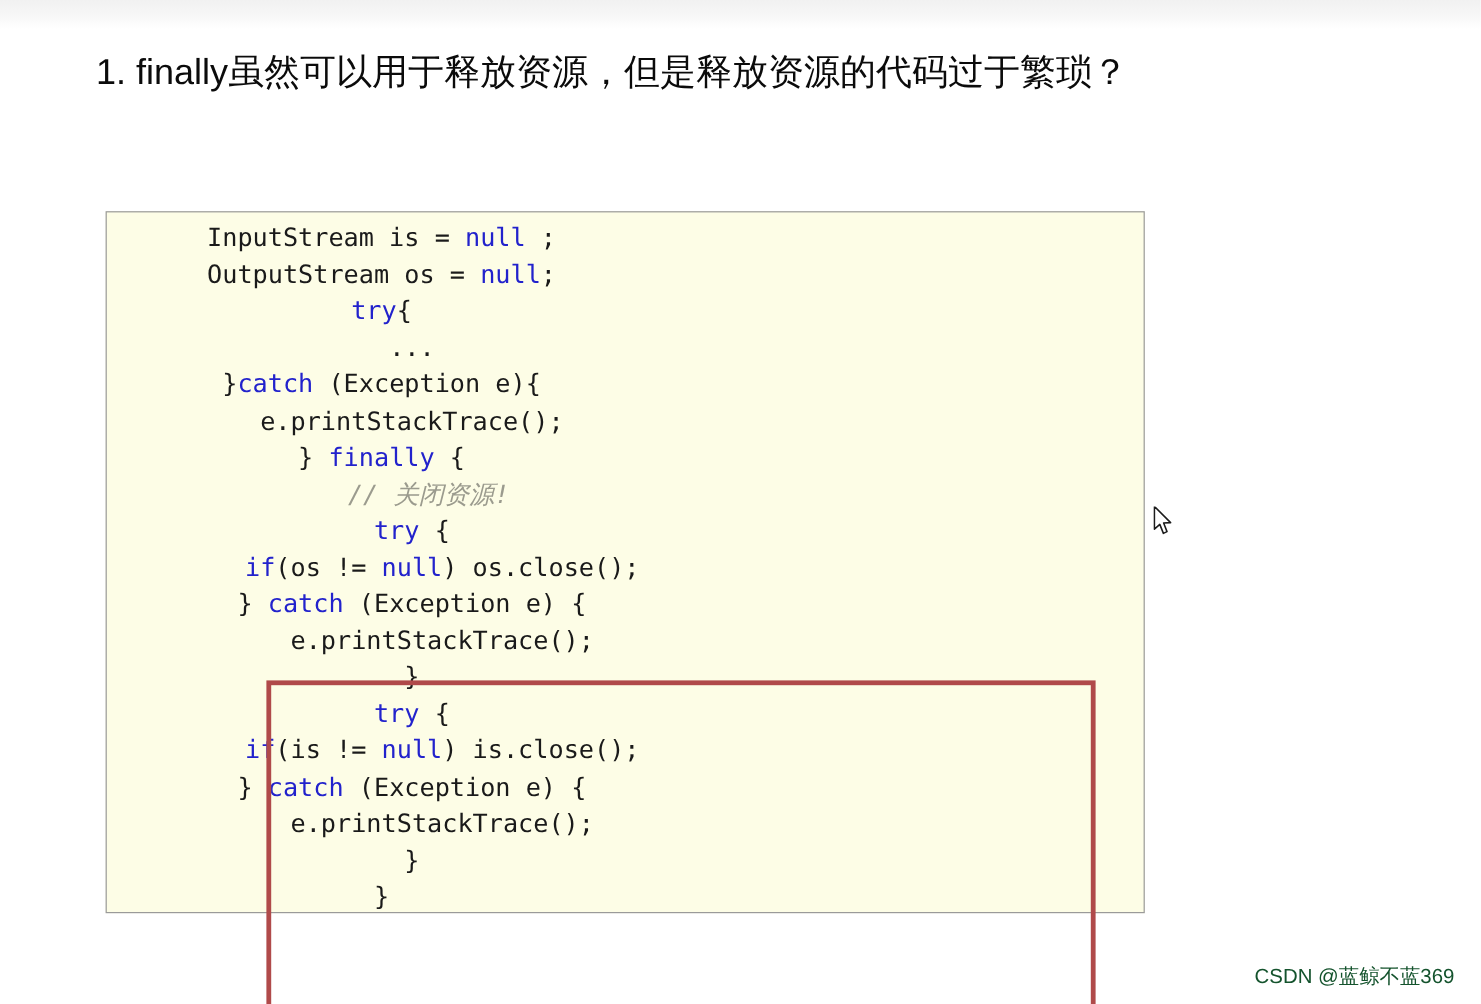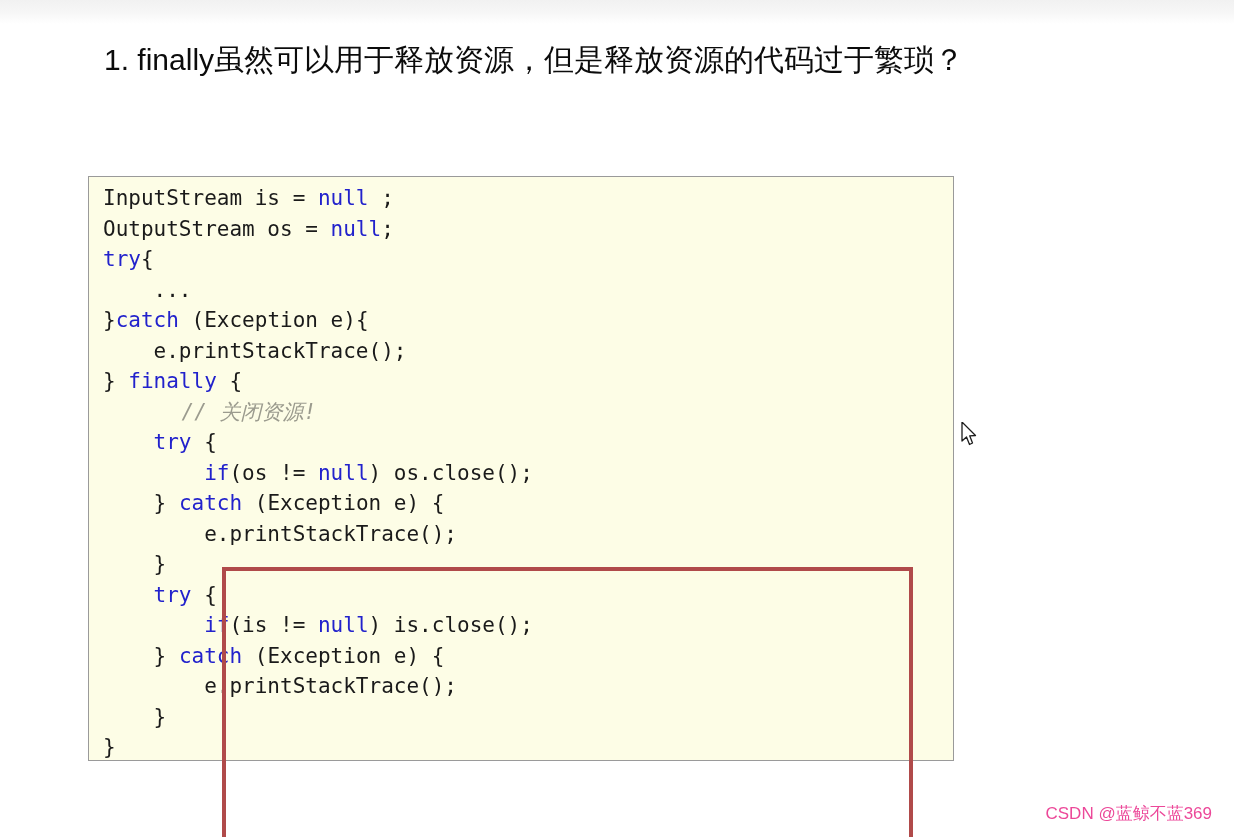--- a/index.html
+++ b/index.html
@@ -19,21 +19,21 @@
   
   #top-strip {
     position: absolute;
     left: 0; top: 0;
     width: 1234px; height: 24px;
     background: linear-gradient(180deg, #f1f1f1 0%, #f7f7f7 55%, #ffffff 100%);
   }
 
   #slide-title {
     position: absolute;
-    left: 104px;
+    left: 80px;
     top: 40px;
     width: 1060px;
     font-family: "Liberation Sans", sans-serif;
     font-size: 30px;
     font-weight: 400;
     color: #0b0b0b;
     letter-spacing: 0px;
     white-space: nowrap;
   }
 
@@ -54,21 +54,21 @@
     left: 14px;
     top: 6px;
     font-family: "DejaVu Sans Mono", "Liberation Mono", monospace;
     font-size: 21px;
     line-height: 30.5px;
     color: #1a1a1a;
     white-space: pre;
     letter-spacing: 0px;
   }
 
-  .ln { height: 30.5px; white-space: pre; }
+  .ln { height: 30.5px; white-space: pre; text-align: center; }
   .kw  { color: #2222cc; }
   .cmt { color: #9b9b8e; font-style: italic; margin-left: 28px; }
 
   
   #highlight-box {
     position: absolute;
     left: 133px;
     top: 390px;
     width: 691px;
     height: 358px;
@@ -106,13 +106,13 @@
 
 <div id="code-card" style="background: rgb(253, 253, 230); border-color: rgb(154, 154, 154);">
   <div id="code-body"><div class="ln"><span>InputStream is = </span><span class="kw">null</span><span> ;</span></div><div class="ln"><span>OutputStream os = </span><span class="kw">null</span><span>;</span></div><div class="ln"><span class="kw">try</span><span>{</span></div><div class="ln">    <span>...</span></div><div class="ln"><span>}</span><span class="kw">catch</span><span> (Exception e){</span></div><div class="ln">    <span>e.printStackTrace();</span></div><div class="ln"><span>} </span><span class="kw">finally</span><span> {</span></div><div class="ln">    <span class="cmt">// 关闭资源!</span></div><div class="ln">    <span class="kw">try</span><span> {</span></div><div class="ln">        <span class="kw">if</span><span>(os != </span><span class="kw">null</span><span>) os.close();</span></div><div class="ln">    <span>} </span><span class="kw">catch</span><span> (Exception e) {</span></div><div class="ln">        <span>e.printStackTrace();</span></div><div class="ln">    <span>}</span></div><div class="ln">    <span class="kw">try</span><span> {</span></div><div class="ln">        <span class="kw">if</span><span>(is != </span><span class="kw">null</span><span>) is.close();</span></div><div class="ln">    <span>} </span><span class="kw">catch</span><span> (Exception e) {</span></div><div class="ln">        <span>e.printStackTrace();</span></div><div class="ln">    <span>}</span></div><div class="ln"><span>}</span></div></div>
   <div id="highlight-box" style="border-color: rgb(176, 74, 74);"></div>
 </div>
 
 <svg id="mouse-cursor" viewBox="0 0 18 26" style="left: 961px; top: 422px;">
   <polygon points="1,0 1,19 5.5,15 8.5,22.5 11.5,21 8.7,13.8 14.5,13.5" fill="#ffffff" stroke="#1c1c1c" stroke-width="1.3" stroke-linejoin="round"></polygon>
 </svg>
 
-<div id="watermark" style="color: #ec4899;">CSDN @蓝鲸不蓝369</div>
+<div id="watermark" style="color: #14532d;">CSDN @蓝鲸不蓝369</div>
 
 </body></html>

